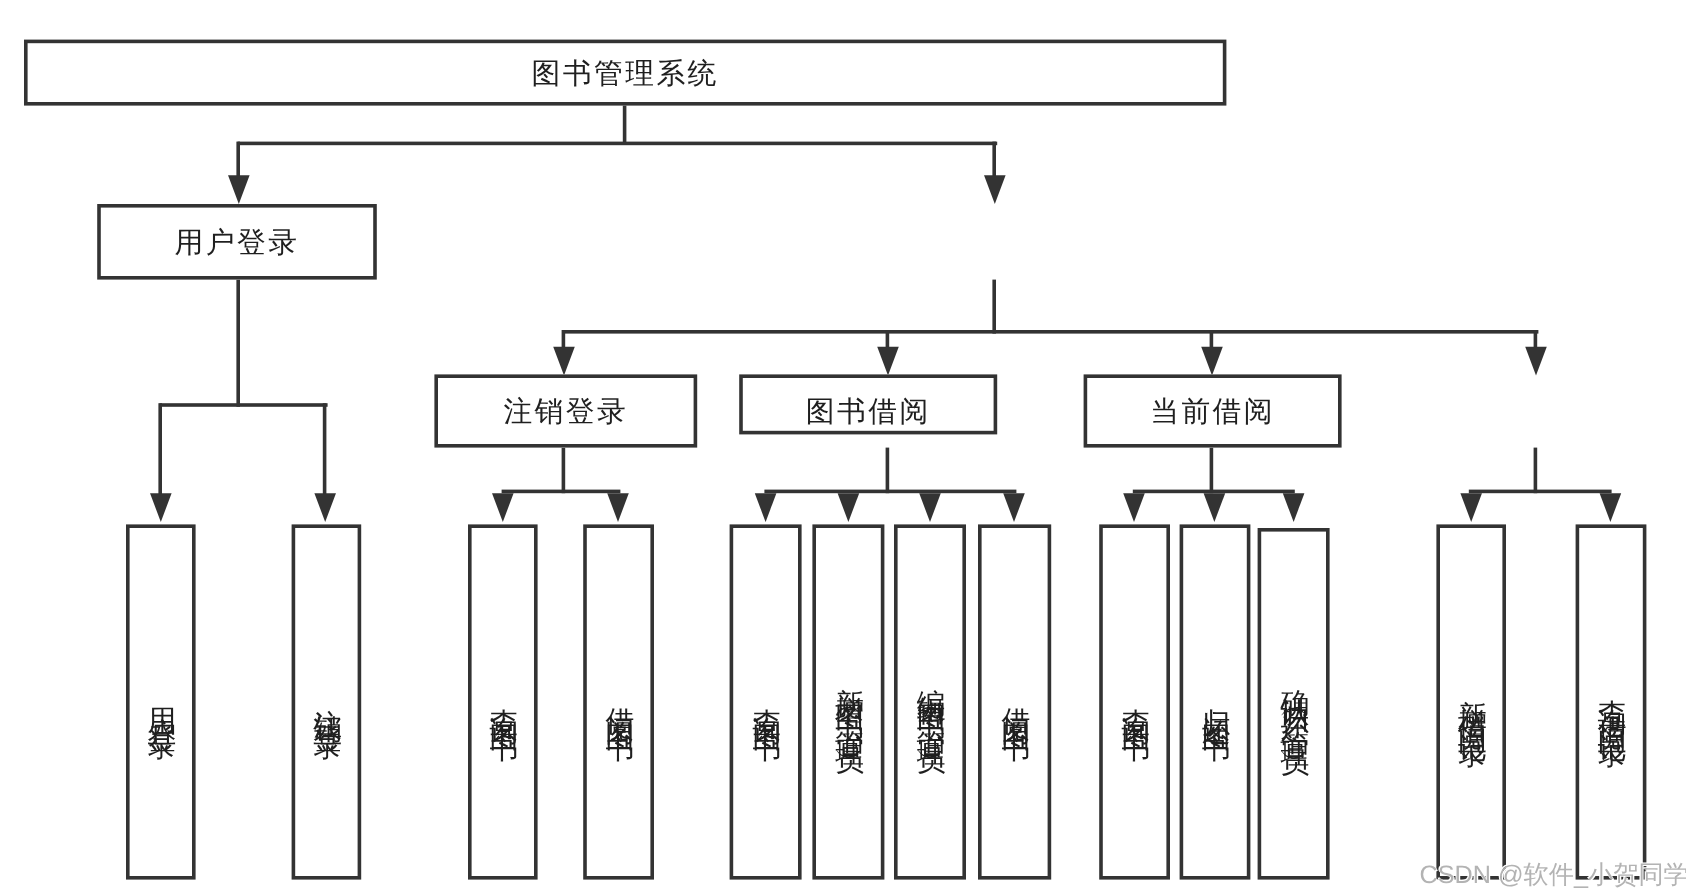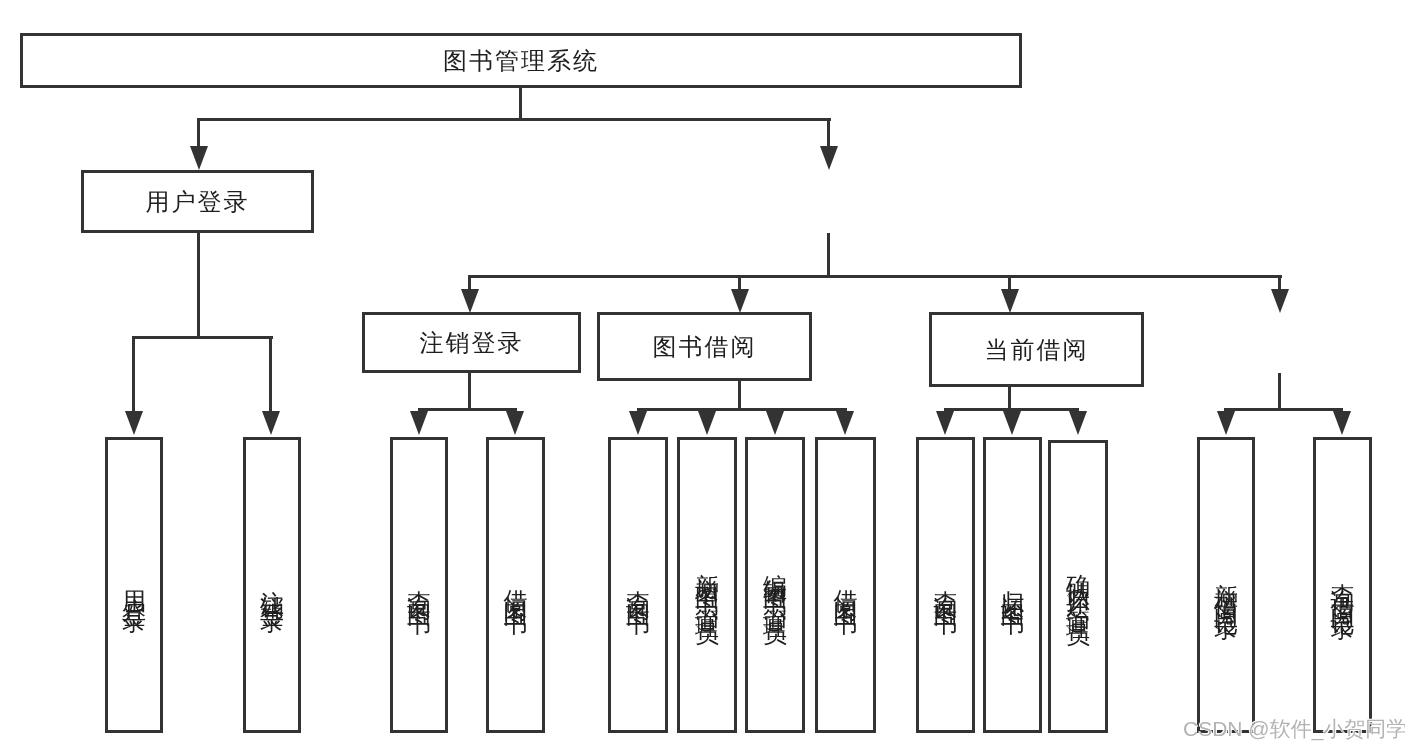--- a/index.html
+++ b/index.html
@@ -88,24 +88,24 @@
     <span class="hlabel">图书管理系统</span>
   </div>
 
   <div class="node" style="left:81px; top:170px; width:233px; height:63px;">
     <span class="hlabel">用户登录</span>
   </div>
 
   <div class="node" style="left:362px; top:312px; width:219px; height:61px;">
     <span class="hlabel">注销登录</span>
   </div>
-  <div class="node" style="left:597px; top:312px; width:215px; height:69px;">
+  <div class="node" style="left:616px; top:312px; width:215px; height:50px;align-items:flex-end;">
     <span class="hlabel">图书借阅</span>
   </div>
-  <div class="node" style="left:929px; top:312px; width:215px; height:75px;">
+  <div class="node" style="left:903px; top:312px; width:215px; height:61px;">
     <span class="hlabel">当前借阅</span>
   </div>
 
   <div class="node" style="left:105px; top:437px; width:58px; height:296px;">
     <span class="vtext">用户登录</span>
   </div>
   <div class="node" style="left:243px; top:437px; width:58px; height:296px;">
     <span class="vtext">注销登录</span>
   </div>
 

